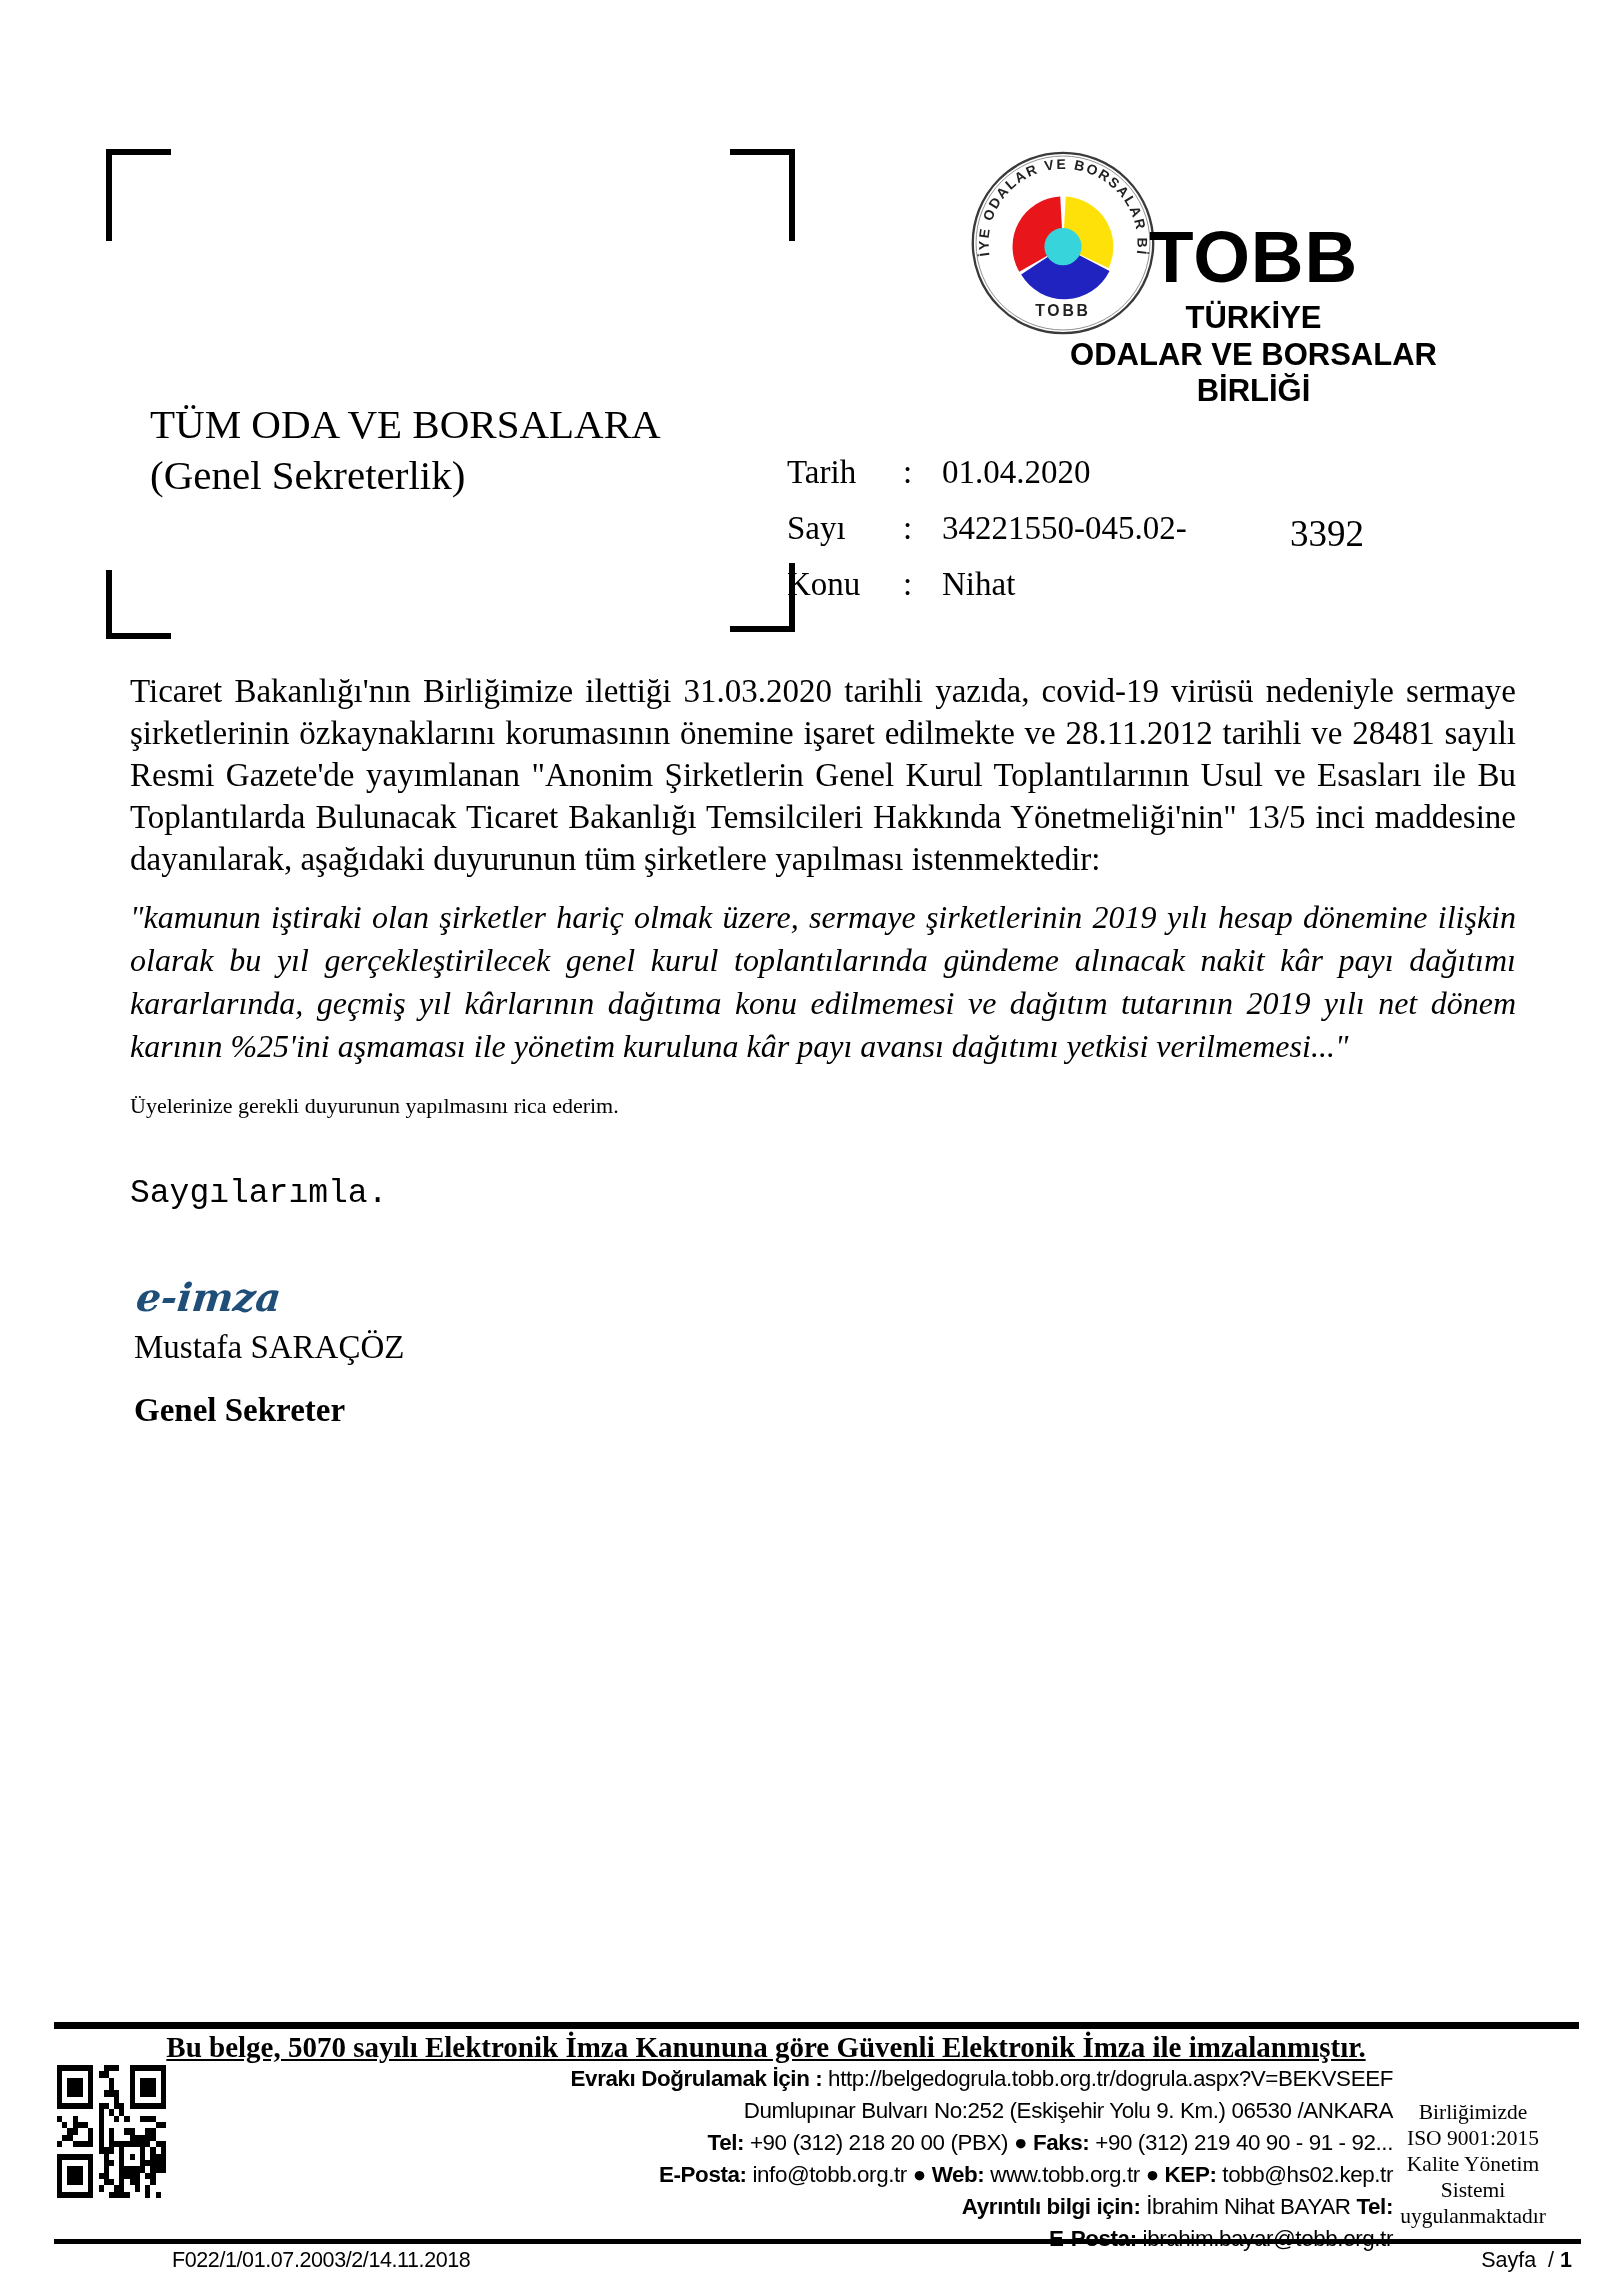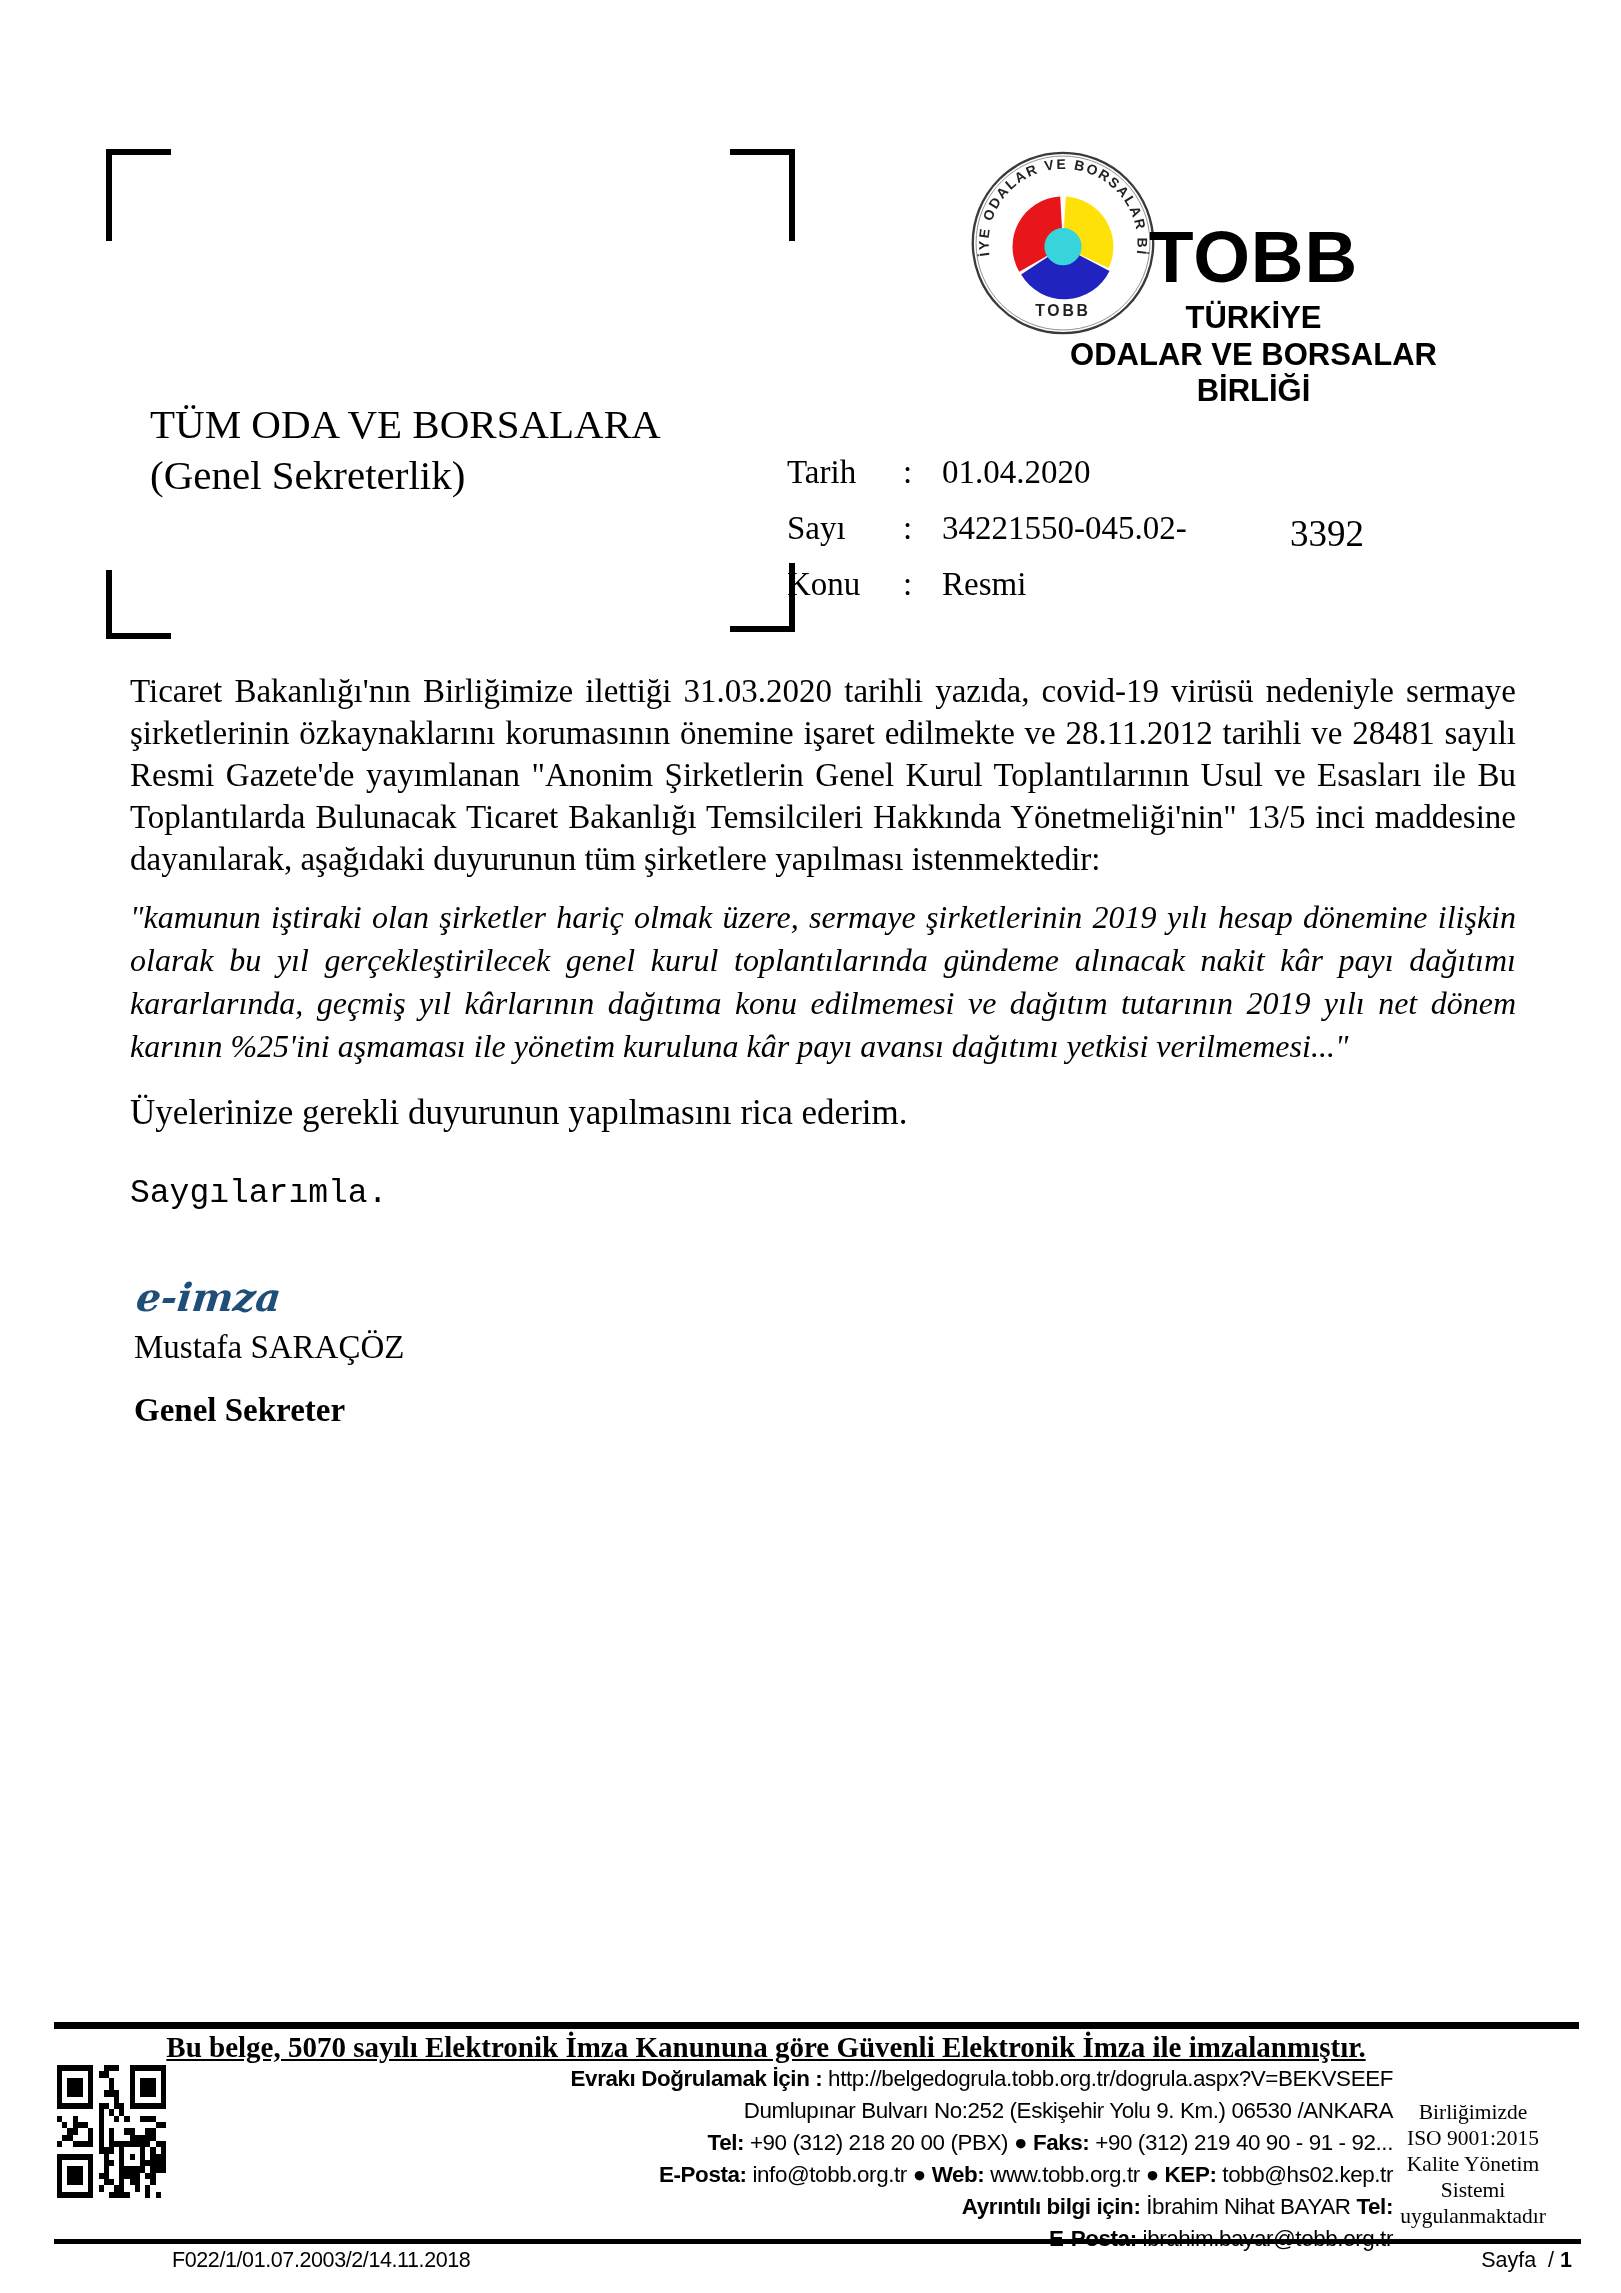--- a/index.html
+++ b/index.html
@@ -36,21 +36,21 @@
   
   .meta{position:absolute;left:787px;top:444px;font-size:33px;line-height:56px;}
   .m-label{display:inline-block;width:116px;}
   .m-sep{display:inline-block;width:39px;}
   .meta-number{position:absolute;left:1290px;top:512px;font-size:37px;}
 
   
   .para{position:absolute;left:130px;width:1386px;text-align:justify;text-align-last:left;}
   .para1{top:670px;font-size:33px;line-height:42px;}
   .quote{top:896px;font-size:32px;line-height:43px;font-style:italic;}
-  .closing1{position:absolute;left:130px;top:1093px;font-size:35px;}
+  .closing1{position:absolute;left:130px;top:1093px;font-size:22px;}
   .closing2{position:absolute;left:130px;top:1175px;font-size:33px;font-family:Liberation Mono, monospace;}
 
   
   .sig{position:absolute;left:134px;top:1274px;}
   .sig-eimza{font-family:"DejaVu Serif","Liberation Serif",serif;font-style:italic;font-weight:bold;
              font-size:39px;transform:skewX(-6deg);transform-origin:left bottom;display:inline-block;}
   .sig-name{font-size:33px;margin-top:9px;}
   .sig-title{font-size:33px;margin-top:26px;font-weight:bold;}
 
   
@@ -108,21 +108,21 @@
   </div>
 
   <div class="meta">
     <div>
       <span class="m-label">Tarih</span><span class="m-sep">:</span><span>01.04.2020</span>
     </div>
     <div>
       <span class="m-label">Sayı</span><span class="m-sep">:</span><span>34221550-045.02-</span>
     </div>
     <div>
-      <span class="m-label">Konu</span><span class="m-sep">:</span><span>Resmi</span>
+      <span class="m-label">Konu</span><span class="m-sep">:</span><span>Nihat</span>
     </div>
   </div>
   <div class="meta-number">3392</div>
 
   <div class="para para1">Ticaret Bakanlığı'nın Birliğimize ilettiği 31.03.2020 tarihli yazıda, covid-19 virüsü nedeniyle sermaye şirketlerinin özkaynaklarını korumasının önemine işaret edilmekte ve 28.11.2012 tarihli ve 28481 sayılı Resmi Gazete'de yayımlanan "Anonim Şirketlerin Genel Kurul Toplantılarının Usul ve Esasları ile Bu Toplantılarda Bulunacak Ticaret Bakanlığı Temsilcileri Hakkında Yönetmeliği'nin" 13/5 inci maddesine dayanılarak, aşağıdaki duyurunun tüm şirketlere yapılması istenmektedir:</div>
   <div class="para quote">"kamunun iştiraki olan şirketler hariç olmak üzere, sermaye şirketlerinin 2019 yılı hesap dönemine ilişkin olarak bu yıl gerçekleştirilecek genel kurul toplantılarında gündeme alınacak nakit kâr payı dağıtımı kararlarında, geçmiş yıl kârlarının dağıtıma konu edilmemesi ve dağıtım tutarının 2019 yılı net dönem karının %25'ini aşmaması ile yönetim kuruluna kâr payı avansı dağıtımı yetkisi verilmemesi..."</div>
   <div class="closing1">Üyelerinize gerekli duyurunun yapılmasını rica ederim.</div>
   <div class="closing2">Saygılarımla.</div>
 
   <div class="sig">

